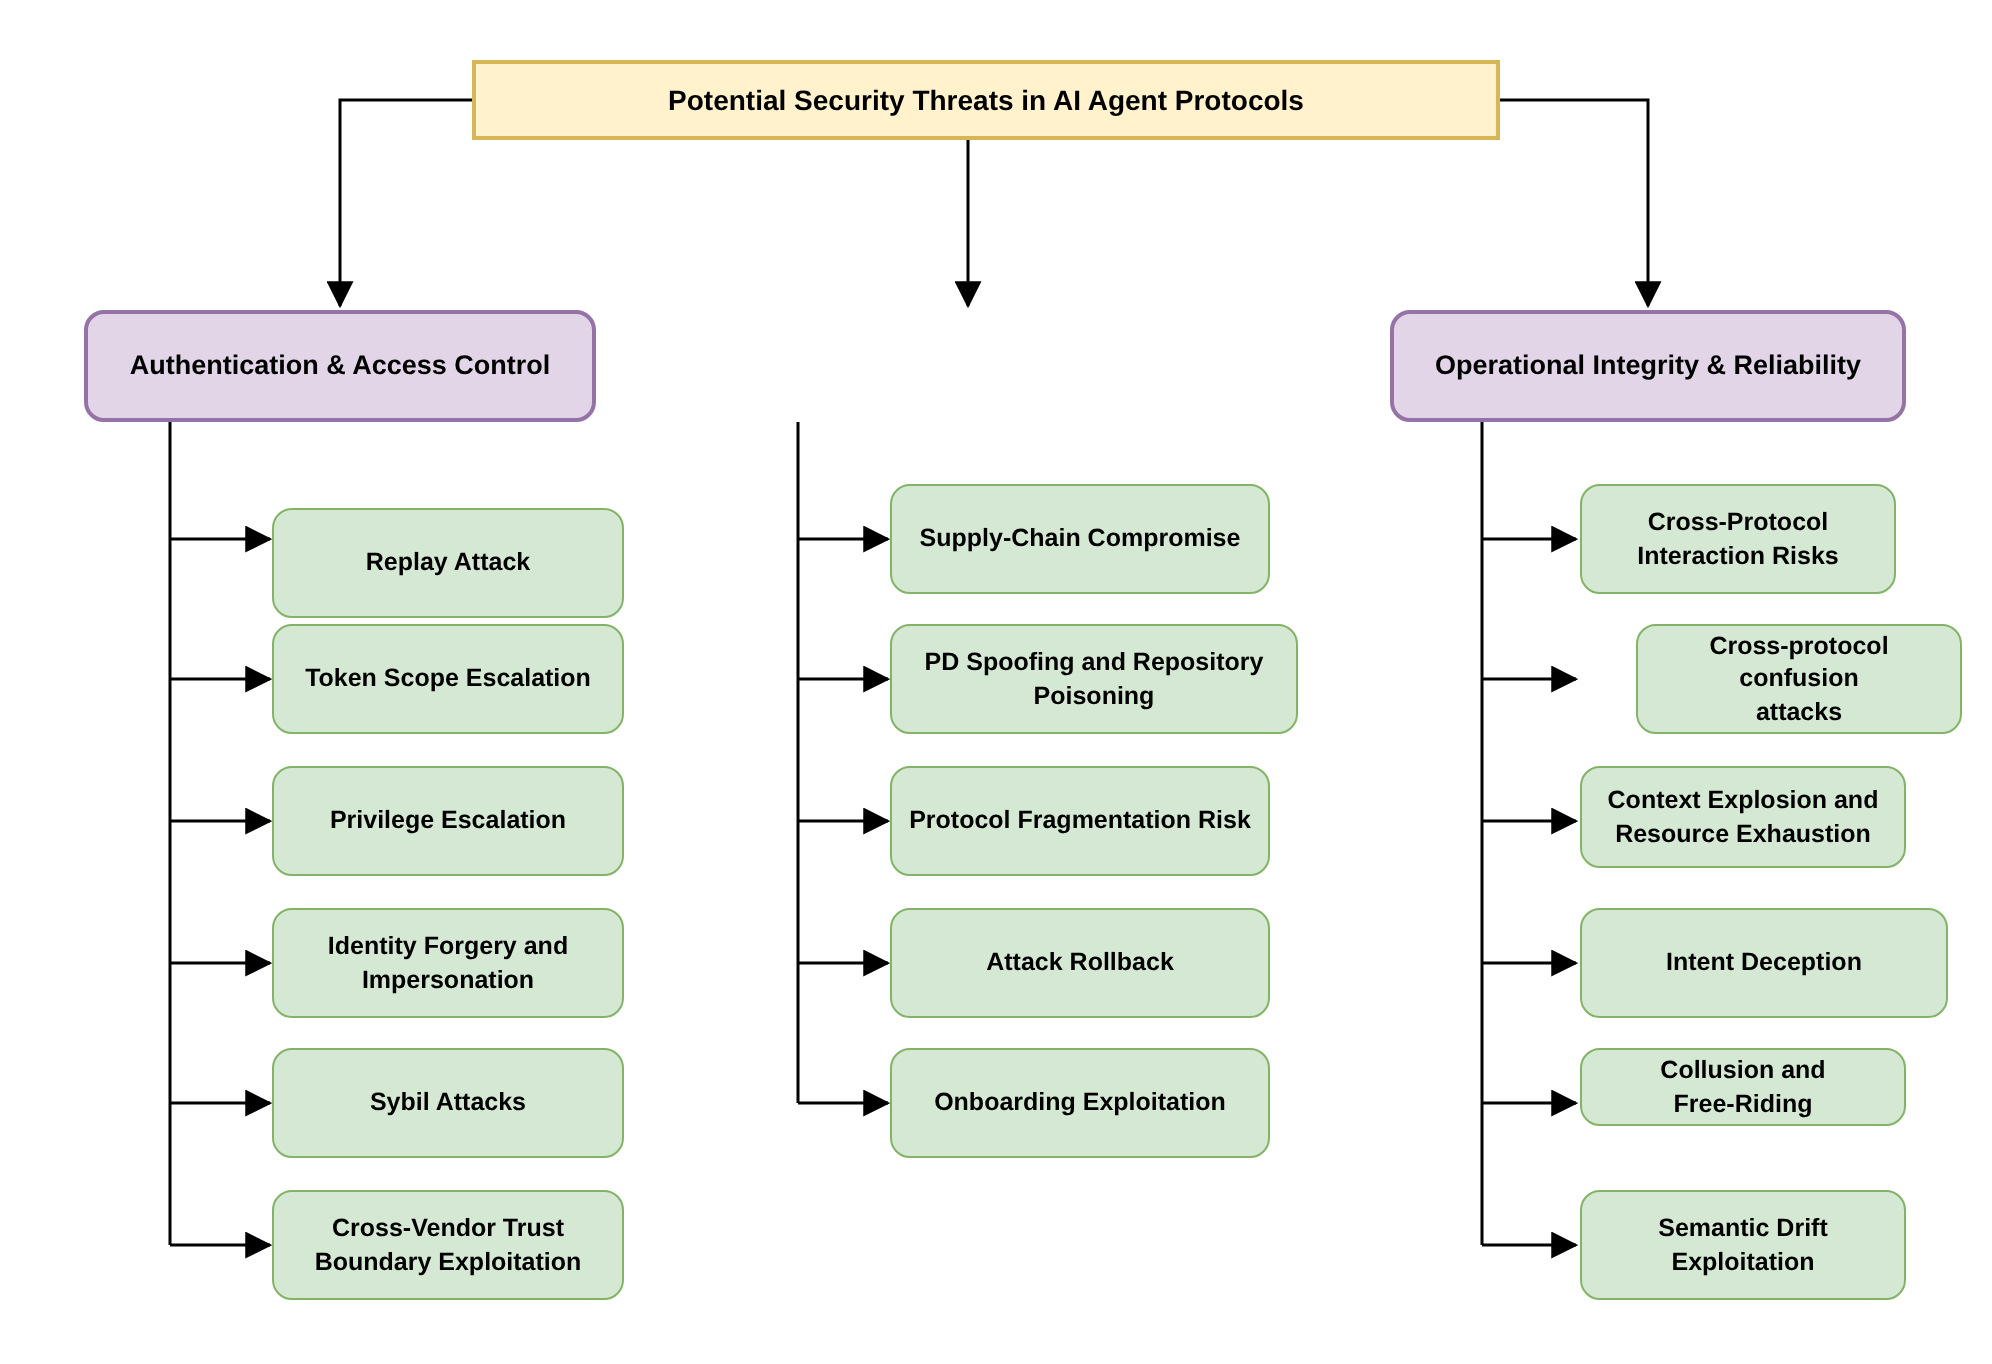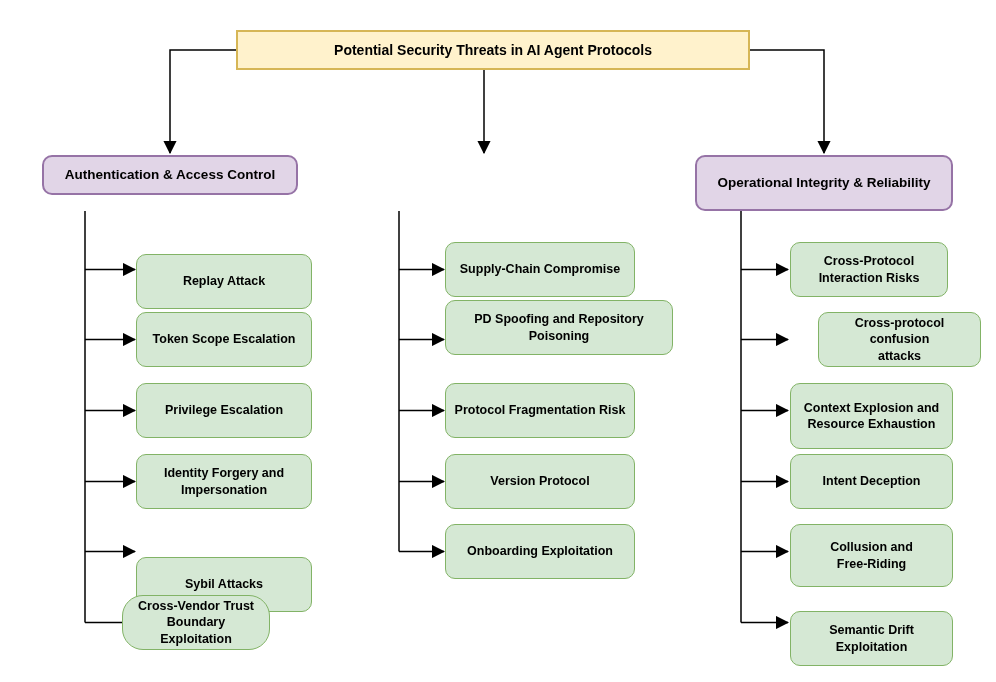--- a/index.html
+++ b/index.html
@@ -108,44 +108,44 @@
     <path class="connector" marker-end="url(#arrow)" d="M741 269.5 H788"></path>
     <path class="connector" marker-end="url(#arrow)" d="M741 339.5 H788"></path>
     <path class="connector" marker-end="url(#arrow)" d="M741 410.5 H788"></path>
     <path class="connector" marker-end="url(#arrow)" d="M741 481.5 H788"></path>
     <path class="connector" marker-end="url(#arrow)" d="M741 551.5 H788"></path>
     <path class="connector" marker-end="url(#arrow)" d="M741 622.5 H788"></path>
   </svg>
 
   <div class="box title-box" style="left:236px; top:30px; width:514px; height:40px;">Potential Security Threats in AI Agent Protocols</div>
 
-  <div class="box category-box" style="left:42px; top:155px; width:256px; height:40px;">Authentication &amp; Access Control</div>
+  <div class="box category-box" style="left:42px; top:155px; width:256px; height:56px;">Authentication &amp; Access Control</div>
   <div class="box category-box" style="left:695px; top:155px; width:258px; height:56px;">Operational Integrity &amp; Reliability</div>
 
   <div class="box leaf-box" style="left:136px; top:242px; width:176px; height:55px;margin-top:12px;">Replay Attack</div>
   <div class="box leaf-box" style="left:136px; top:312px; width:176px; height:55px;">Token Scope Escalation</div>
   <div class="box leaf-box" style="left:136px; top:454px; width:176px; height:55px;">Identity Forgery and
 Impersonation</div>
   <div class="box leaf-box" style="left:136px; top:383px; width:176px; height:55px;">Privilege Escalation</div>
-  <div class="box leaf-box" style="left:136px; top:524px; width:176px; height:55px;margin-top:33px;">Sybil Attacks</div>
-  <div class="box leaf-box" style="left:122px; top:595px; width:148px; height:55px;border-radius:21px;">Cross-Vendor Trust
+  <div class="box leaf-box" style="left:136px; top:524px; width:176px; height:55px;">Sybil Attacks</div>
+  <div class="box leaf-box" style="left:136px; top:595px; width:176px; height:55px;">Cross-Vendor Trust
 Boundary Exploitation</div>
 
   <div class="box leaf-box" style="left:445px; top:242px; width:190px; height:55px;">Supply-Chain Compromise</div>
-  <div class="box leaf-box" style="left:445px; top:300px; width:228px; height:55px;text-align:center;">PD Spoofing and Repository
+  <div class="box leaf-box" style="left:445px; top:312px; width:204px; height:55px;text-align:center;">PD Spoofing and Repository
 Poisoning</div>
   <div class="box leaf-box" style="left:445px; top:383px; width:190px; height:55px;">Protocol Fragmentation Risk</div>
-  <div class="box leaf-box" style="left:445px; top:454px; width:190px; height:55px;">Version Protocol</div>
+  <div class="box leaf-box" style="left:445px; top:454px; width:190px; height:55px;">Attack Rollback</div>
   <div class="box leaf-box" style="left:445px; top:524px; width:190px; height:55px;">Onboarding Exploitation</div>
 
   <div class="box leaf-box" style="left:790px; top:242px; width:158px; height:55px;">Cross-Protocol
 Interaction Risks</div>
   <div class="box leaf-box" style="left:790px; top:312px; width:163px; height:55px;margin-left:28px;">Cross-protocol confusion
 attacks</div>
-  <div class="box leaf-box" style="left:790px; top:383px; width:163px; height:66px;">Context Explosion and
+  <div class="box leaf-box" style="left:790px; top:383px; width:163px; height:51px;">Context Explosion and
 Resource Exhaustion</div>
-  <div class="box leaf-box" style="left:790px; top:454px; width:163px; height:55px;">Intent Deception</div>
-  <div class="box leaf-box" style="left:790px; top:524px; width:163px; height:63px;">Collusion and
+  <div class="box leaf-box" style="left:790px; top:454px; width:184px; height:55px;">Intent Deception</div>
+  <div class="box leaf-box" style="left:790px; top:524px; width:163px; height:39px;">Collusion and
 Free-Riding</div>
-  <div class="box leaf-box" style="left:790px; top:595px; width:163px; height:55px;margin-top:16px;">Semantic Drift
+  <div class="box leaf-box" style="left:790px; top:595px; width:163px; height:55px;">Semantic Drift
 Exploitation</div>
 
 </div>
 
 </body></html>

